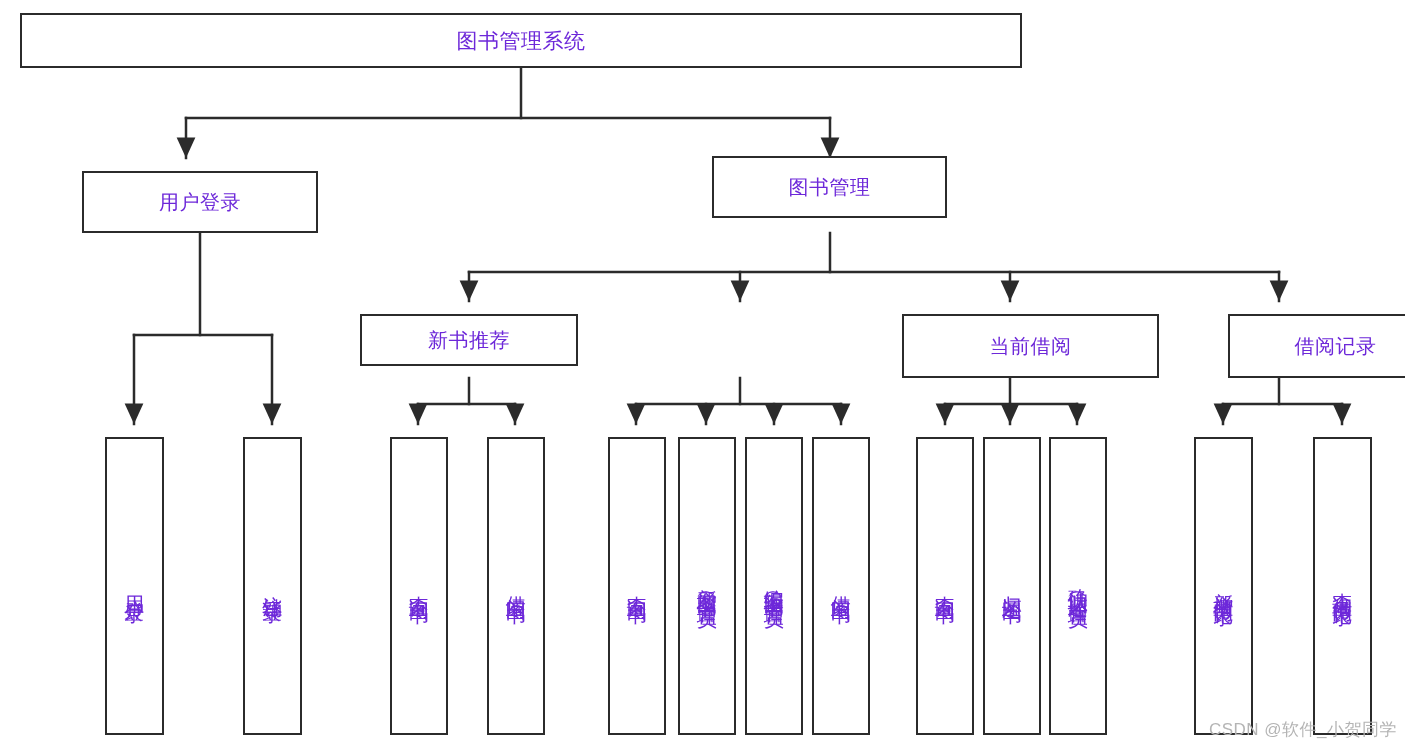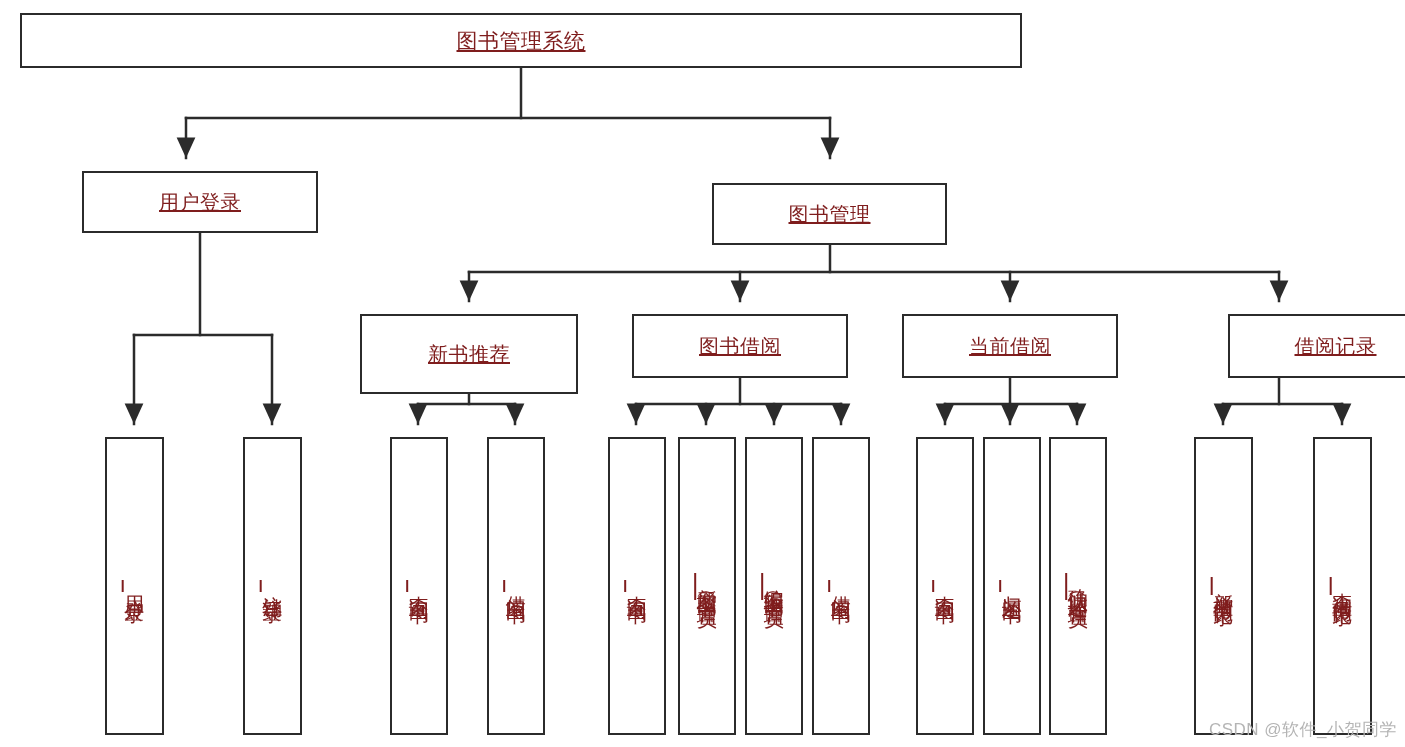--- a/index.html
+++ b/index.html
@@ -3,22 +3,22 @@
 <meta charset="utf-8">
 <style>
   html,body{margin:0;padding:0;background:#ffffff;}
   body{width:1405px;height:747px;overflow:hidden;
        font-family:"Liberation Sans","DejaVu Sans",sans-serif;}
   #stage{position:relative;width:1405px;height:747px;background:#ffffff;}
   svg#wires{position:absolute;left:0;top:0;width:1405px;height:747px;}
   .node{position:absolute;box-sizing:border-box;background:#ffffff;
         border:2.5px solid #2b2b2b;display:flex;align-items:center;
         justify-content:center;}
-  .node .lbl{color:#7f1d1d;line-height:1.02;text-align:left;
-             white-space:pre;letter-spacing:0.5px;text-decoration:underline;}
+  .node .lbl{color:#6d28d9;line-height:1.02;text-align:left;
+             white-space:pre;letter-spacing:0.5px;}
   .h-node .lbl{font-size:20px;}
   .root .lbl{font-size:21px;}
   .v-node{align-items:center;justify-content:center;}
   .v-node .lbl{writing-mode:vertical-rl;text-orientation:upright;
                font-size:20px;line-height:1.12;letter-spacing:3px;
                white-space:pre;max-height:290px;}
   .watermark{position:absolute;right:8px;bottom:6px;font-size:17px;
              color:#b4b4b4;letter-spacing:0.5px;white-space:nowrap;text-align:right;}
 </style>
 </head>
@@ -80,33 +80,30 @@
   </svg>
 
   <div class="node h-node root" style="left:20px;top:13px;width:1002px;height:55px;">
     <span class="lbl">图书管理系统</span>
   </div>
 
   <div class="node h-node" style="left:82px;top:171px;width:236px;height:62px;">
     <span class="lbl">用户登录</span>
   </div>
 
-  <div class="node h-node" style="left:712px;top:183px;width:235px;height:62px;">
+  <div class="node h-node" style="left:712px;top:156px;width:235px;height:62px;">
     <span class="lbl">图书管理</span>
   </div>
 
-  <div class="node h-node" style="left:360px;top:314px;width:218px;height:80px;">
+  <div class="node h-node" style="left:360px;top:314px;width:218px;height:52px;">
     <span class="lbl">新书推荐</span>
   </div>
 
-  <div class="node h-node" style="left:632px;top:314px;width:216px;height:64px;">
-    <span class="lbl">图书借阅</span>
-  </div>
 
-  <div class="node h-node" style="left:902px;top:314px;width:216px;height:64px;">
+  <div class="node h-node" style="left:902px;top:314px;width:257px;height:64px;">
     <span class="lbl">当前借阅</span>
   </div>
 
   <div class="node h-node" style="left:1228px;top:314px;width:215px;height:64px;">
     <span class="lbl">借阅记录</span>
   </div>
 
   <div class="node v-node" style="left:105px;top:437px;width:59px;height:298px;">
     <span class="lbl">用户登录</span>
   </div>

